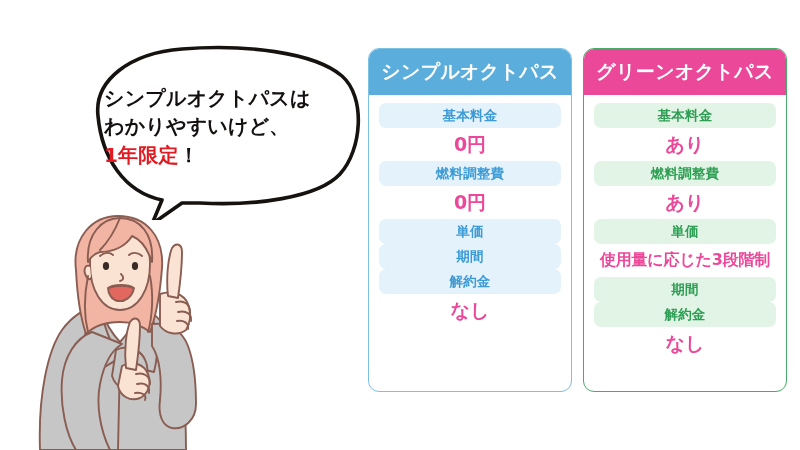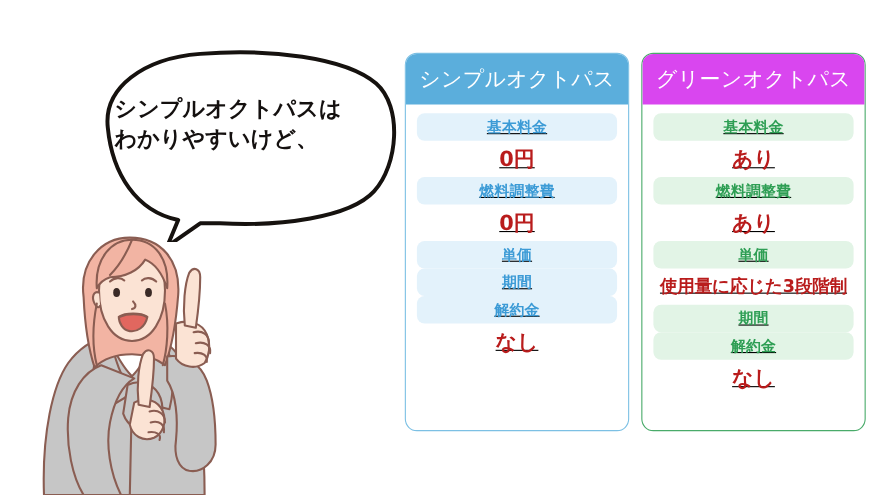--- a/index.html
+++ b/index.html
@@ -77,30 +77,29 @@
     border: 1.4px solid #49ab6a;
   }
 
   .card-header {
     height: 46px;
     display: flex;
     align-items: center;
     justify-content: center;
     color: #ffffff;
     font-size: 19px;
-    font-weight: 400;
+    font-weight: 700;
     letter-spacing: 0.3px;
   }
   #card-simple .card-header { background: #5baedc; }
-  #card-green  .card-header { background: #d946ef; }
+  #card-green  .card-header { background: #ec4899; }
 
   .card-body {
     padding: 8px 10px 6px 10px;
     box-sizing: border-box;
-    text-decoration: underline;
   }
 
   .row-label {
     height: 25px;
     border-radius: 7px;
     display: flex;
     align-items: center;
     justify-content: center;
     font-size: 13.5px;
     font-weight: 700;
@@ -115,21 +114,21 @@
     color: #2e9e54;
   }
 
   .row-value {
     height: 33px;
     display: flex;
     align-items: center;
     justify-content: center;
     font-size: 19px;
     font-weight: 700;
-    color: #b91c1c;
+    color: #ec4899;
     white-space: nowrap;
   }
   .row-value.small { font-size: 16px; letter-spacing: -0.2px; }
   .row-value.highlight { color: #d4232a; }
 </style>
 </head>
 <body>
 
 <div id="bubble-wrap">
   <svg id="bubble-svg" viewBox="0 0 290 180">
@@ -139,20 +138,21 @@
              C 288 57, 284 110, 262 134
              C 240 158, 176 166, 122 163
              L 104 163
              L 74 184
              L 84 160
              C 46 152, 24 118, 20 76 Z" fill="#ffffff" stroke="#16120f" stroke-width="3.6" stroke-linejoin="round" stroke-linecap="round"></path>
   </svg>
   <div id="bubble-text">
     <span class="bubble-line">シンプルオクトパスは</span>
     <span class="bubble-line">わかりやすいけど、</span>
+    <span class="bubble-line accent"><span>1年限定</span><span class="mark">！</span></span>
   </div>
 </div>
 
 <div id="character">
   <svg viewBox="0 0 240 252">
     <g stroke="#8a5d52" stroke-width="1.9" stroke-linejoin="round" stroke-linecap="round" fill="none">
 
       <path d="M 40 252
                C 38 196, 48 152, 62 132
                C 72 118, 86 110, 100 106

